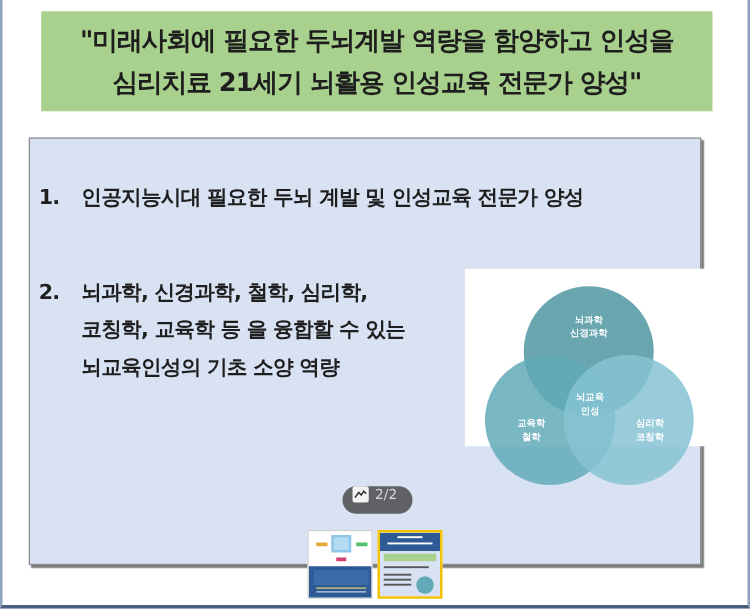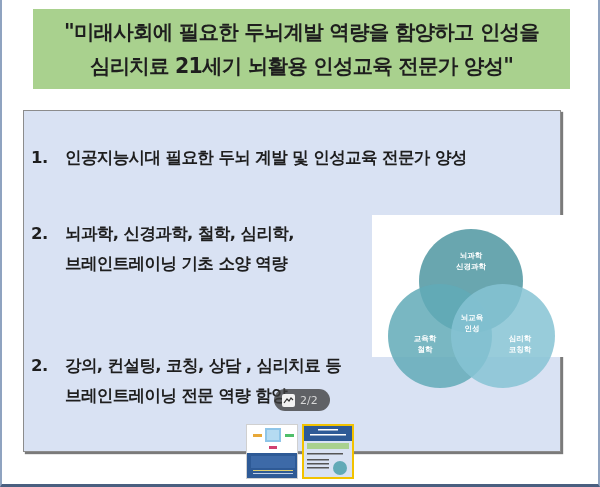--- a/index.html
+++ b/index.html
@@ -44,21 +44,21 @@
     .venn-panel {
       position: absolute; left: 370px; top: 215px; width: 198px; height: 142px;
       background: #ffffff;
     }
     .venn-panel svg { width: 198px; height: 190px; display: block; }
     .venn-label { font-family: "DejaVu Sans", sans-serif; font-size: 7.5px; font-weight: bold; fill: #ffffff; }
 
     .pager-badge {
       position: absolute; left: 272px; top: 389px; width: 56px; height: 22px;
       background: rgba(60,60,60,0.78); border-radius: 11px;
-      display: flex; align-items: center; padding-left: 8px;
+      display: flex; align-items: flex-start; padding-left: 8px;
     }
     .pager-icon {
       width: 13px; height: 13px; background: #f2f2f2; border-radius: 2px;
       display: flex; align-items: center; justify-content: center;
     }
     .pager-text { color: #d8d8d8; font-size: 11px; margin-left: 5px; font-family: "DejaVu Sans", sans-serif; }
 
     .thumb {
       position: absolute; top: 424px; width: 52px; height: 55px; overflow: hidden;
     }
@@ -80,29 +80,24 @@
     <div class="item" style="top:32px;">
       <span class="line">
         <span class="num">1.</span><span>인공지능시대 필요한 두뇌 계발 및 인성교육 전문가 양성</span>
       </span>
     </div>
 
     <div class="item" style="top:108px;">
       <span class="line">
         <span class="num">2.</span><span>뇌과학, 신경과학, 철학, 심리학,</span>
       </span>
-      <span class="line cont">브레인트레이닝 기초 소양 역량</span>
+      <span class="line cont">코칭학, 교육학 등 을 융합할 수 있는</span>
+      <span class="line cont">뇌교육인성의 기초 소양 역량</span>
     </div>
 
-    <div class="item" style="top:240px;">
-      <span class="line">
-        <span class="num">2.</span><span>강의, 컨설팅, 코칭, 상담 , 심리치료 등</span>
-      </span>
-      <span class="line cont">브레인트레이닝 전문 역량 함양</span>
-    </div>
   </div>
 
   <div class="venn-panel">
     <svg viewBox="0 0 198 190" xmlns="http://www.w3.org/2000/svg">
       <circle cx="99" cy="66" r="52" fill="#5c9ea8" fill-opacity="0.92"></circle>
       <circle cx="68" cy="121" r="52" fill="#62aab7" fill-opacity="0.85"></circle>
       <circle cx="131" cy="121" r="52" fill="#86c3d3" fill-opacity="0.85"></circle>
       <text class="venn-label" x="99" y="43" text-anchor="middle">뇌과학</text>
       <text class="venn-label" x="99" y="54" text-anchor="middle">신경과학</text>
       <text class="venn-label" x="100" y="105" text-anchor="middle">뇌교육</text>

